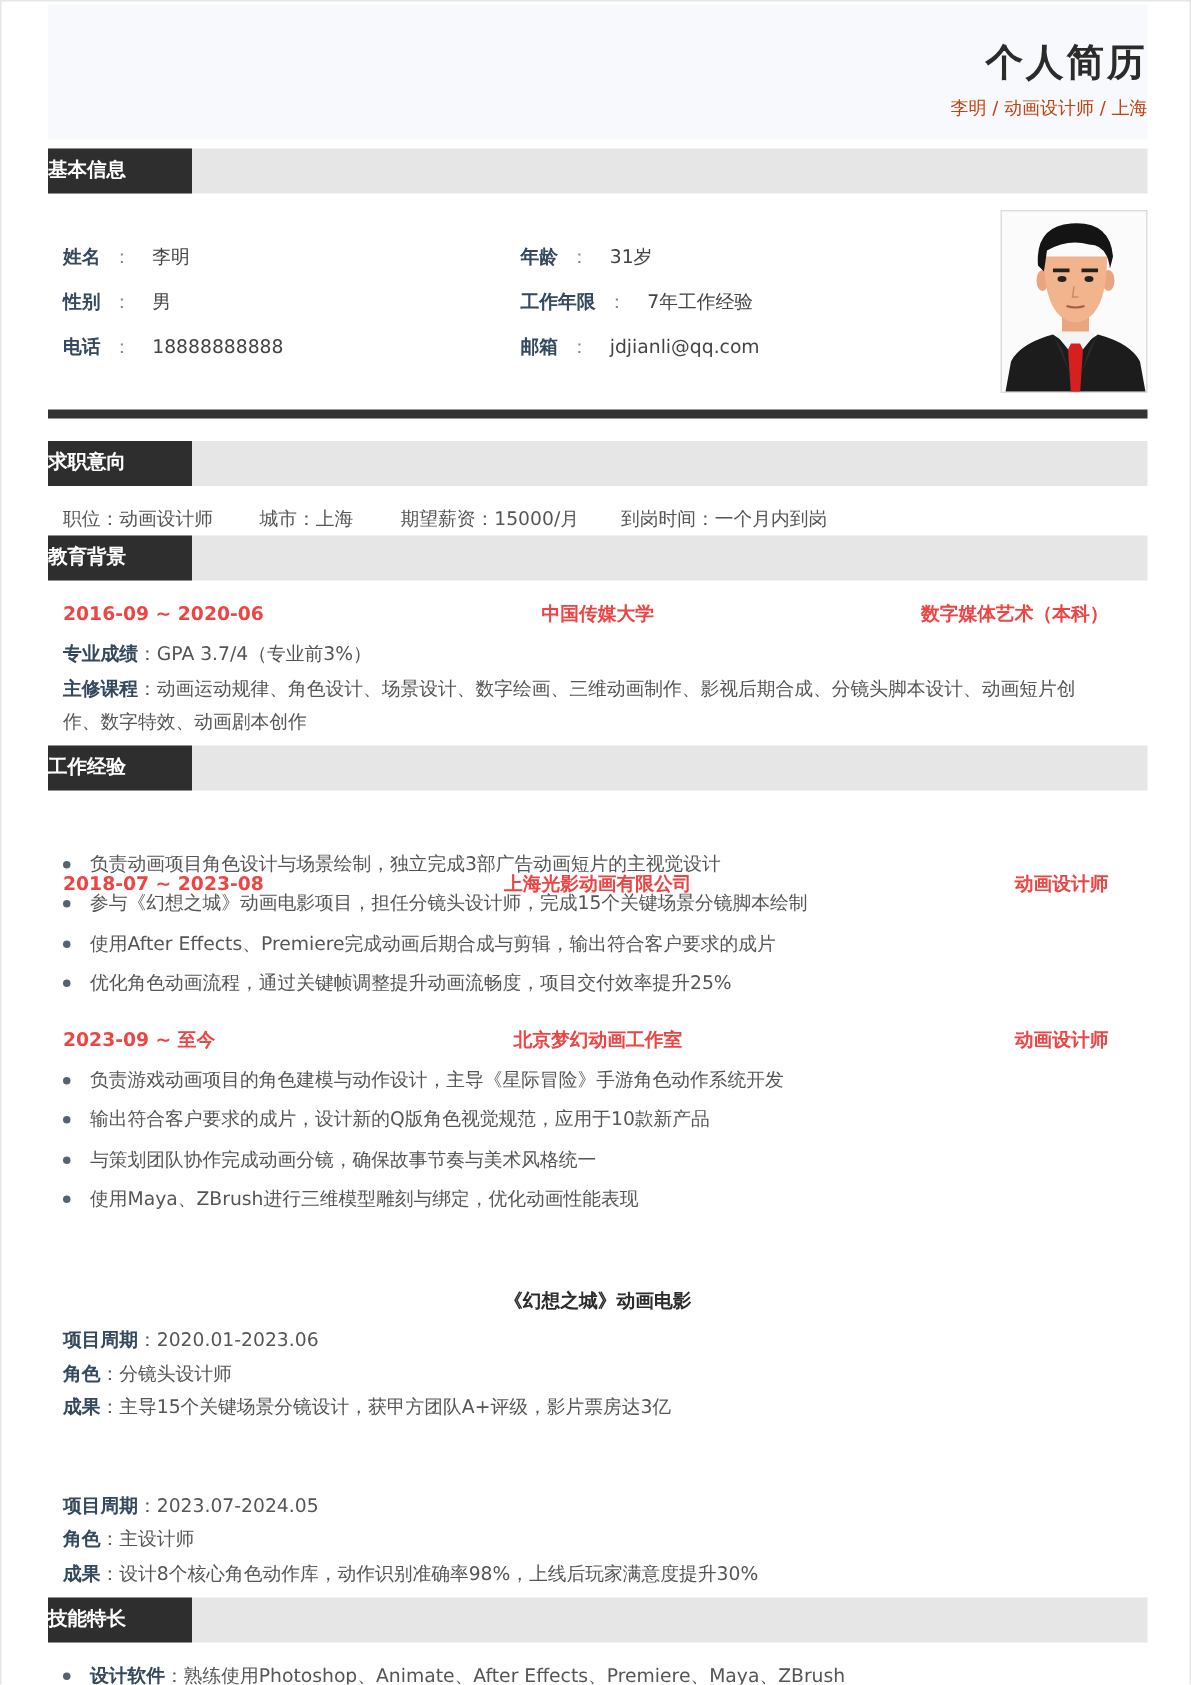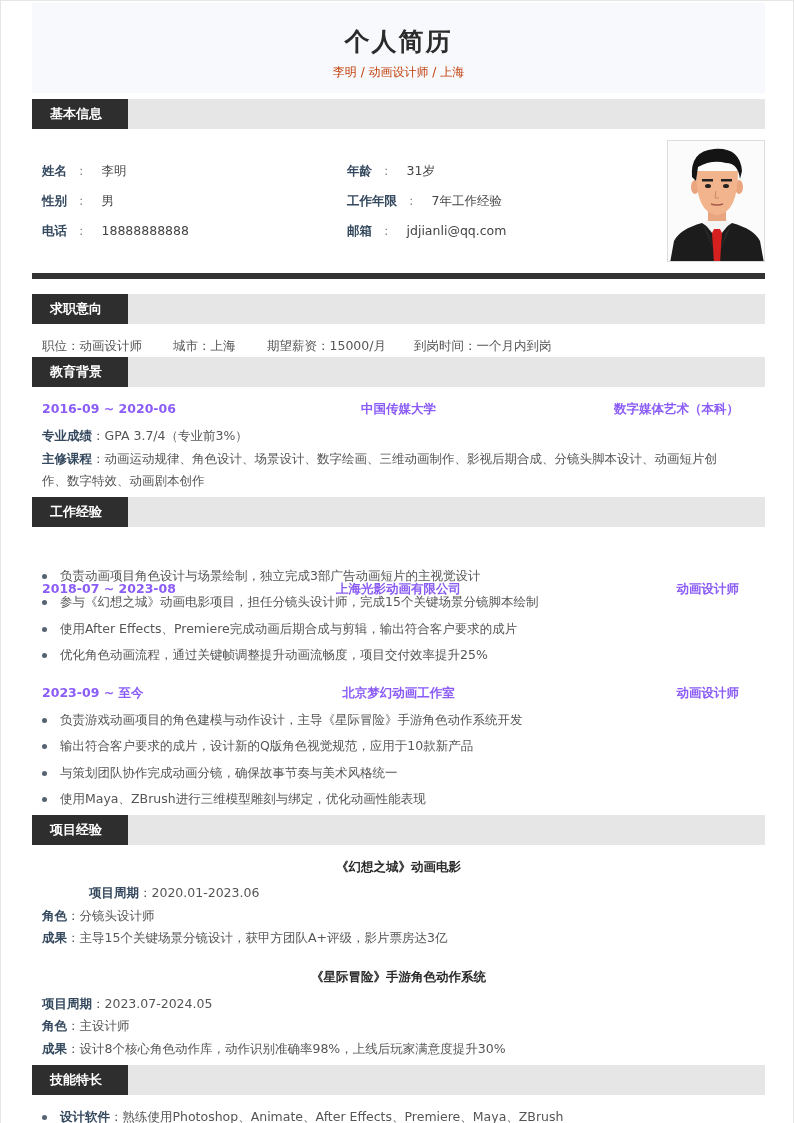--- a/index.html
+++ b/index.html
@@ -1,43 +1,43 @@
 <!DOCTYPE html>
 <html><head>
 <meta charset="utf-8">
 <style>
   * { box-sizing: border-box; margin: 0; padding: 0; }
   html, body { width: 794px; height: 1123px; overflow: hidden; background: #ffffff; }
   body { font-family: "DejaVu Sans", "Liberation Sans", sans-serif; color: #333; position: relative; border-left: 1px solid #e6e6e6; border-right: 1px solid #e6e6e6; border-top: 1px solid #e6e6e6; }
   .page { position: absolute; left: 31px; top: 0; width: 733px; }
 
-  .header { height: 90px; background: #f8f9fc; text-align: center; padding-top: 24px; margin-top: 2px; }
+  .header { height: 90px; background: #f8f9fc; text-align: right; padding-top: 24px; margin-top: 2px; }
   .header .title { font-size: 25px; font-weight: bold; color: #2b2b2b; letter-spacing: 2px; line-height: 30px; }
   .header .subtitle { font-size: 12px; color: #c2410c; margin-top: 8px; line-height: 14px; }
 
   .sec-head { position: absolute; left: 0; width: 733px; height: 30px; background: #e6e6e6; }
-  .sec-head .tab { position: absolute; left: 0; top: 0; height: 30px; width: 96px; background: #2e2e2e; color: #fff; font-size: 13px; font-weight: bold; line-height: 30px; padding-left: 18px; }
+  .sec-head .tab { position: absolute; left: 0; top: 0; height: 30px; width: 96px; background: #2e2e2e; color: #fff; font-size: 13px; font-weight: bold; line-height: 30px; }
 
   .abs { position: absolute; }
   .lbl { color: #34495e; font-weight: bold; }
   .txt { font-size: 12.5px; color: #555; line-height: 16px; white-space: nowrap; }
 
   .info-row { position: absolute; font-size: 12.5px; white-space: nowrap; line-height: 16px; }
   .info-row .colon { color: #888; margin: 0 14px 0 8px; }
   .info-row .val { color: #444; }
 
   .photo { position: absolute; left: 635px; top: 139px; width: 98px; height: 122px; border: 1px solid #ddd; background: #fdfdfd; overflow: hidden; }
 
   .divider { position: absolute; left: 0; top: 272px; width: 733px; height: 6px; background: #333; }
 
   .bullet { position: absolute; left: 10px; font-size: 12.5px; color: #555; white-space: nowrap; line-height: 16px; }
   .bullet::before { content: ""; position: absolute; left: 0; top: 6px; width: 5px; height: 5px; border-radius: 50%; background: #556270; }
   .bullet span { margin-left: 18px; }
 
-  .row3 { position: absolute; left: 10px; width: 713px; height: 16px; font-size: 12.5px; font-weight: bold; color: #8b5cf6; line-height: 16px; }
+  .row3 { position: absolute; left: 10px; width: 713px; height: 16px; font-size: 12.5px; font-weight: bold; color: #ef4444; line-height: 16px; }
   .row3 .l { position: absolute; left: 0; }
   .row3 .c { position: absolute; left: 0; right: 0; text-align: center; }
   .row3 .r { position: absolute; right: 16px; }
 
   .center-title { position: absolute; left: 0; width: 733px; text-align: center; font-size: 12.5px; font-weight: bold; color: #2b2b2b; line-height: 16px; }
 </style>
 </head>
 <body>
 
 <div class="page">
@@ -146,36 +146,32 @@
   <div class="row3" style="top:684px;">
     <span class="l">2023-09 ~ 至今</span>
     <span class="c">北京梦幻动画工作室</span>
     <span class="r">动画设计师</span>
   </div>
   <div class="bullet" style="top:711px;"><span>负责游戏动画项目的角色建模与动作设计，主导《星际冒险》手游角色动作系统开发</span></div>
   <div class="bullet" style="top:737px;"><span>输出符合客户要求的成片，设计新的Q版角色视觉规范，应用于10款新产品</span></div>
   <div class="bullet" style="top:790px;"><span>使用Maya、ZBrush进行三维模型雕刻与绑定，优化动画性能表现</span></div>
   <div class="bullet" style="top:764px;"><span>与策划团队协作完成动画分镜，确保故事节奏与美术风格统一</span></div>
 
-  <div class="sec-head" style="top:814px;">
-    <div class="tab">项目经验</div>
-  </div>
 
   <div class="center-title" style="top:858px;">《幻想之城》动画电影</div>
-  <div class="abs txt" style="left:10px; top:884px;margin-left:47px;">
+  <div class="abs txt" style="left:10px; top:884px;">
     <span class="lbl">项目周期</span><span>：2020.01-2023.06</span>
   </div>
   <div class="abs txt" style="left:10px; top:907px;">
     <span class="lbl">角色</span><span>：分镜头设计师</span>
   </div>
   <div class="abs txt" style="left:10px; top:929px;">
     <span class="lbl">成果</span><span>：主导15个关键场景分镜设计，获甲方团队A+评级，影片票房达3亿</span>
   </div>
 
-  <div class="center-title" style="top:968px;">《星际冒险》手游角色动作系统</div>
   <div class="abs txt" style="left:10px; top:995px;">
     <span class="lbl">项目周期</span><span>：2023.07-2024.05</span>
   </div>
   <div class="abs txt" style="left:10px; top:1017px;">
     <span class="lbl">角色</span><span>：主设计师</span>
   </div>
   <div class="abs txt" style="left:10px; top:1040px;">
     <span class="lbl">成果</span><span>：设计8个核心角色动作库，动作识别准确率98%，上线后玩家满意度提升30%</span>
   </div>
 

